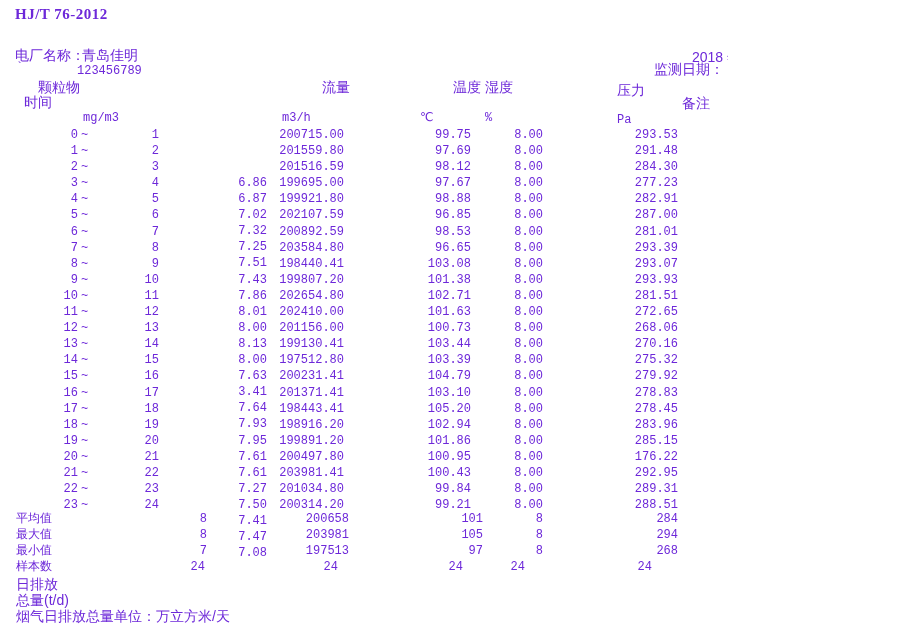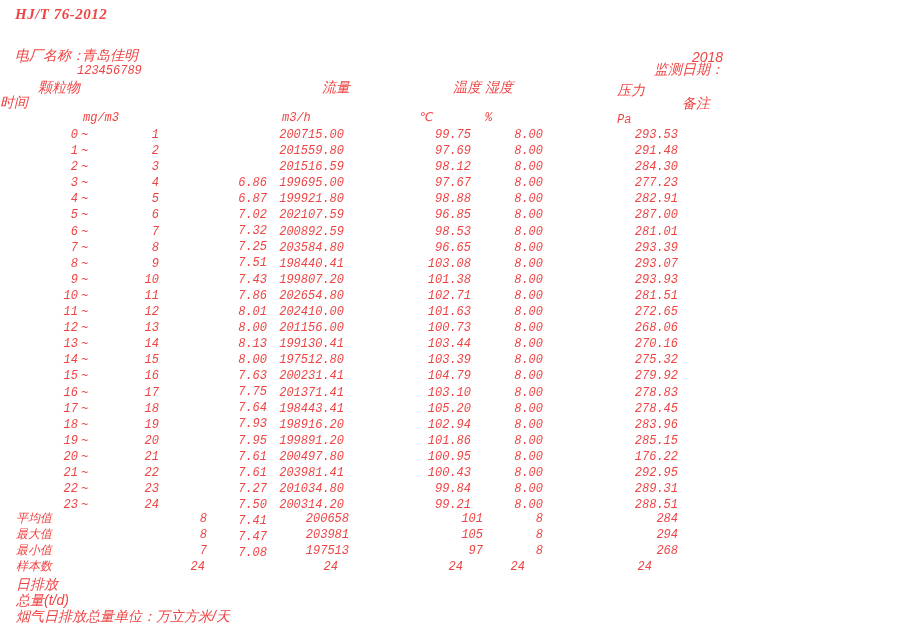--- a/index.html
+++ b/index.html
@@ -1,17 +1,17 @@
 <!DOCTYPE html>
 <html><head>
 <meta charset="utf-8">
 <style>
   html,body{margin:0;padding:0;background:#fff;}
-  .page{position:relative;width:728px;height:632px;background:#ffffff;color:#ef4444;
-        font-family:"Liberation Sans",sans-serif;overflow:hidden;font-style:italic;}
+  .page{position:relative;width:728px;height:632px;background:#ffffff;color:#6d28d9;
+        font-family:"Liberation Sans",sans-serif;overflow:hidden;}
   .abs{position:absolute;white-space:pre;}
   .cjk{font-size:14px;line-height:13px;}
   .num{font-family:"Liberation Mono","DejaVu Sans Mono",monospace;font-size:12px;line-height:12px;}
   .std{font-family:"Liberation Serif",serif;font-weight:bold;font-size:15px;letter-spacing:.5px;}
   .title{font-weight:bold;font-size:20px;letter-spacing:1.5px;line-height:20px;}
   .degc{font-family:"DejaVu Sans",sans-serif;font-size:12px;}
   
   .rows{position:absolute;top:129px;left:0;width:907px;}
   .hour-row{position:relative;height:16.1px;}
   .hour-row .cell{position:absolute;top:0;white-space:pre;
@@ -42,21 +42,21 @@
 
   <div class="abs cjk" style="left:646px;top:63px;margin-left:8px;">监测日期：</div>
   <div class="abs cjk" style="left:692px;top:51px;">2018 年</div>
   <div class="abs cjk" style="left:793px;top:63px;">8 月</div>
   <div class="abs cjk" style="left:852px;top:63px;">23 日</div>
 
   <div class="abs cjk" style="left:38px;top:81px;">颗粒物</div>
   <div class="abs cjk" style="left:322px;top:81px;">流量</div>
   <div class="abs cjk" style="left:453px;top:81px;">温度 湿度</div>
   <div class="abs cjk" style="left:617px;top:84px;">压力</div>
-  <div class="abs cjk" style="left:0;top:96px;">时间</div>
+  <div class="abs cjk" style="left:24px;top:96px;">时间</div>
   <div class="abs cjk" style="left:682px;top:97px;">备注</div>
 
   <div class="abs num" style="left:83px;top:112px;">mg/m3</div>
   <div class="abs num" style="left:282px;top:112px;">m3/h</div>
   <div class="abs degc" style="left:420px;top:110px;">℃</div>
   <div class="abs num" style="left:485px;top:112px;">%</div>
   <div class="abs num" style="left:617px;top:114px;">Pa</div>
 
   <div class="rows">
     <div class="hour-row">
@@ -186,21 +186,21 @@
         <span class="cell c-pm">7.63</span>
         <span class="cell c-fl">201156.00</span>
         <span class="cell c-te">100.73</span>
         <span class="cell c-hu">8.00</span>
         <span class="cell c-pr">268.06</span>
       </div>
     <div class="hour-row">
         <span class="cell c-h1">13</span>
         <span class="cell c-td">~</span>
         <span class="cell c-h2">14</span>
-        <span class="cell c-pm">7.75</span>
+        <span class="cell c-pm">3.41</span>
         <span class="cell c-fl">199130.41</span>
         <span class="cell c-te">103.44</span>
         <span class="cell c-hu">8.00</span>
         <span class="cell c-pr">270.16</span>
       </div>
     <div class="hour-row">
         <span class="cell c-h1">14</span>
         <span class="cell c-td">~</span>
         <span class="cell c-h2">15</span>
         <span class="cell c-pm">7.64</span>

